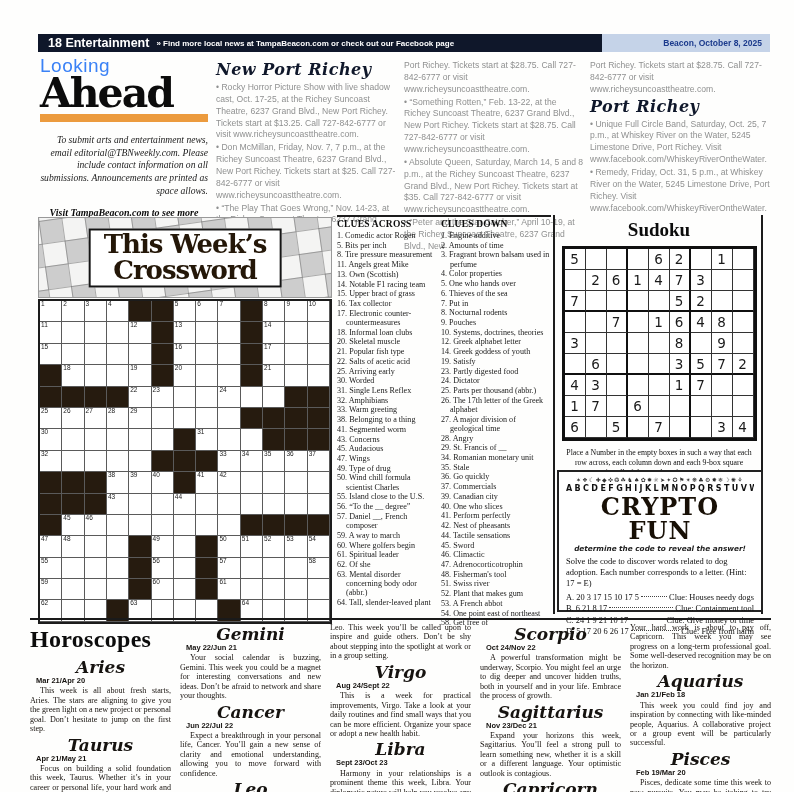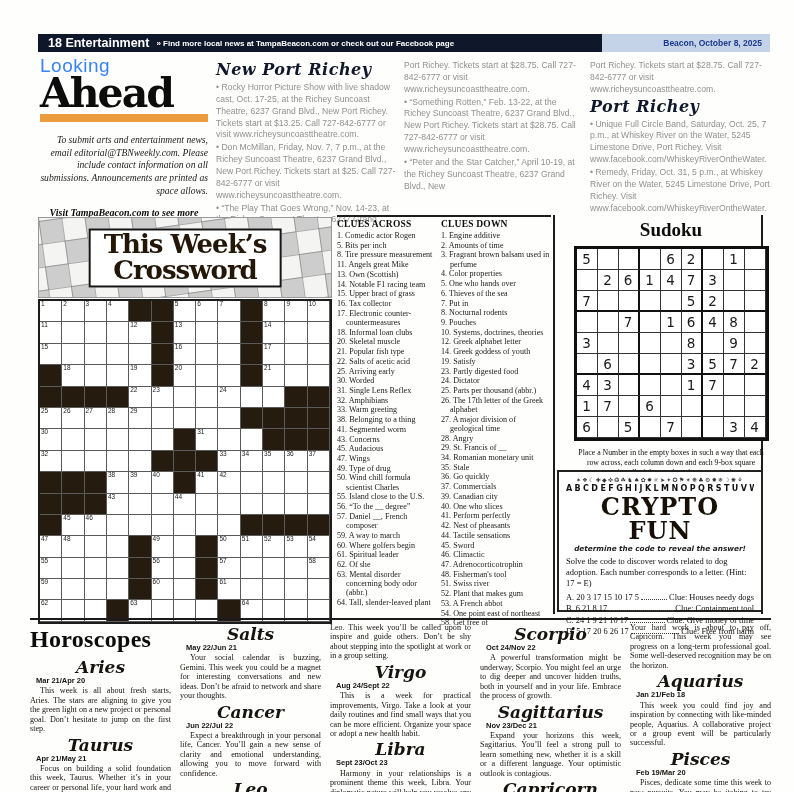--- a/index.html
+++ b/index.html
@@ -49,36 +49,36 @@
   #clues-across{left:337px;width:101px}
   #clues-down{left:441px;width:109px}
   .clues h4{margin:0 0 2px;font-family:"Liberation Serif",serif;font-size:9.5px;font-weight:bold;color:#0d0d0d;letter-spacing:.2px}
   .clue{font-family:"Liberation Serif",serif;font-size:8.1px;line-height:1.14;color:#1a1a1a;margin:0 0 .5px;padding-left:9px;text-indent:-9px}
   .clues-rule{position:absolute;left:337px;top:215px;width:214px;height:1.5px;background:#1c1c1c}
   .vrule{position:absolute;width:1.5px;background:#1c1c1c;top:215px;height:399px}
   #vrule1{left:553px}
   #vrule2{left:761px}
 
   
-  .sudoku{position:absolute;left:572px;top:219px;width:198px}
+  .sudoku{position:absolute;left:560px;top:219px;width:198px}
   .sudoku-title{font-family:"Liberation Serif",serif;font-weight:bold;font-size:19px;text-align:center;margin:0 0 5px;color:#0c0c0c}
   .sud-grid{display:grid;grid-template-columns:repeat(9,21px);grid-template-rows:repeat(9,21px);border:3px solid #101010;width:189px;margin:0 auto}
   .sud-cell{border-right:1px solid #333;border-bottom:1px solid #333;display:flex;align-items:center;justify-content:center;font-family:"DejaVu Sans",sans-serif;font-size:13.5px;color:#1a1a1a;background:#fff}
   .sud-cell.br{border-right:2.5px solid #101010}
   .sud-cell.bb{border-bottom:2.5px solid #101010}
   .sud-caption{margin:7px 4px 0;font-family:"Liberation Serif",serif;font-size:7.8px;text-align:center;line-height:1.28;color:#0f0f0f}
 
   
   .crypto{position:absolute;left:557px;top:470px;width:206px;height:142px;border:2px solid #222;padding:5px 7px;box-sizing:border-box;background:#fff}
   .crypto-symbols{font-size:6px;letter-spacing:1.3px;text-align:center;line-height:1.1;color:#333;font-family:"DejaVu Sans",sans-serif;white-space:nowrap;overflow:hidden}
   .crypto-alpha{font-size:8px;font-weight:bold;letter-spacing:2.4px;text-align:center;color:#111;font-family:"DejaVu Sans",sans-serif;white-space:nowrap;overflow:hidden}
   .crypto-title{font-family:"DejaVu Serif",serif;font-weight:800;font-size:24px;letter-spacing:1px;text-align:center;color:#181006;line-height:1;margin:2px 0 0}
   .crypto-tag{font-size:7.3px;font-weight:bold;font-style:italic;text-align:center;color:#222;margin:1px 0 3px;font-family:"DejaVu Sans",sans-serif}
   .crypto-intro{font-family:"Liberation Serif",serif;font-size:8.5px;line-height:1.3;color:#0f0f0f;margin:0 0 4px}
-  .crypto-line{display:flex;align-items:flex-end;font-family:"Liberation Serif",serif;font-size:8.4px;color:#0f0f0f;margin:2.5px 0;white-space:nowrap}
+  .crypto-line{display:flex;align-items:center;font-family:"Liberation Serif",serif;font-size:8.4px;color:#0f0f0f;margin:2.5px 0;white-space:nowrap}
   .crypto-leader{flex:1;border-bottom:1.5px dotted #444;margin:0 2px 2px;min-width:6px}
 
   
   .horo-rule{position:absolute;left:30px;top:618px;width:741px;height:2px;background:#1a1a1a}
   .horo{position:absolute;left:30px;top:623px;width:741px;display:flex;gap:9px}
   .horo-col{flex:1;min-width:0}
   .horo-title{font-family:"Liberation Serif",serif;font-weight:bold;font-size:24px;color:#0c0c0c;margin:3px 0 6px;letter-spacing:.3px}
   .sign-name{font-family:"DejaVu Serif",serif;font-style:italic;font-weight:bold;font-size:17px;color:#161310;text-align:center;margin:3px 0 0;line-height:1}
   .sign-dates{font-family:Liberation Sans, sans-serif;font-weight:bold;font-size:7.5px;color:#161310;margin:1px 0 1px 6px;line-height:1.1}
   .sign-body{font-family:"Liberation Serif",serif;font-size:8.1px;line-height:1.17;color:#17120e;text-align:justify;margin:0 0 2px;text-indent:10px}
@@ -108,20 +108,21 @@
   <div id="ev1-items">
       <p class="ev-item">• Rocky Horror Picture Show with live shadow cast, Oct. 17-25, at the Richey Suncoast Theatre, 6237 Grand Blvd., New Port Richey. Tickets start at $13.25. Call 727-842-6777 or visit www.richeysuncoasttheatre.com.</p>
       <p class="ev-item">• Don McMillan, Friday, Nov. 7, 7 p.m., at the Richey Suncoast Theatre, 6237 Grand Blvd., New Port Richey. Tickets start at $25. Call 727-842-6777 or visit www.richeysuncoasttheatre.com.</p>
       <p class="ev-item">• “The Play That Goes Wrong,” Nov. 14-23, at the Richey Suncoast Theatre, 6237 Grand Blvd., New</p>
     </div>
 </div>
 <div class="ev-col" id="ev2">
   <p class="ev-item">Port Richey. Tickets start at $28.75. Call 727-842-6777 or visit www.richeysuncoasttheatre.com.</p>
   <div id="ev2-items">
       <p class="ev-item">• “Something Rotten,” Feb. 13-22, at the Richey Suncoast Theatre, 6237 Grand Blvd., New Port Richey. Tickets start at $28.75. Call 727-842-6777 or visit www.richeysuncoasttheatre.com.</p>
+      <p class="ev-item">• Absolute Queen, Saturday, March 14, 5 and 8 p.m., at the Richey Suncoast Theatre, 6237 Grand Blvd., New Port Richey. Tickets start at $35. Call 727-842-6777 or visit www.richeysuncoasttheatre.com.</p>
       <p class="ev-item">• “Peter and the Star Catcher,” April 10-19, at the Richey Suncoast Theatre, 6237 Grand Blvd., New</p>
     </div>
 </div>
 <div class="ev-col" id="ev3">
   <p class="ev-item">Port Richey. Tickets start at $28.75. Call 727-842-6777 or visit www.richeysuncoasttheatre.com.</p>
   <h2 class="ev-heading">Port Richey</h2>
   <div id="ev3-items">
       <p class="ev-item">• Unique Full Circle Band, Saturday, Oct. 25, 7 p.m., at Whiskey River on the Water, 5245 Limestone Drive, Port Richey. Visit www.facebook.com/WhiskeyRiverOntheWater.</p>
       <p class="ev-item">• Remedy, Friday, Oct. 31, 5 p.m., at Whiskey River on the Water, 5245 Limestone Drive, Port Richey. Visit www.facebook.com/WhiskeyRiverOntheWater.</p>
     </div>
@@ -673,21 +674,21 @@
   <div class="horo-col" id="horo-col-0">
     <h2 class="horo-title">Horoscopes</h2>
   <h3 class="sign-name">Aries</h3>
       <div class="sign-dates">Mar 21/Apr 20</div>
       <p class="sign-body">This week is all about fresh starts, Aries. The stars are aligning to give you the green light on a new project or personal goal. Don’t hesitate to jump on the first step.</p>
       <h3 class="sign-name">Taurus</h3>
       <div class="sign-dates">Apr 21/May 21</div>
       <p class="sign-body">Focus on building a solid foundation this week, Taurus. Whether it’s in your career or personal life, your hard work and persistence will pay off in a big way.</p>
     </div>
   <div class="horo-col" id="horo-col-1">
-      <h3 class="sign-name">Salts</h3>
+      <h3 class="sign-name">Gemini</h3>
       <div class="sign-dates">May 22/Jun 21</div>
       <p class="sign-body">Your social calendar is buzzing, Gemini. This week you could be a magnet for interesting conversations and new ideas. Don’t be afraid to network and share your thoughts.</p>
       <h3 class="sign-name">Cancer</h3>
       <div class="sign-dates">Jun 22/Jul 22</div>
       <p class="sign-body">Expect a breakthrough in your personal life, Cancer. You’ll gain a new sense of clarity and emotional understanding, allowing you to move forward with confidence.</p>
       <h3 class="sign-name">Leo</h3>
     </div>
   <div class="horo-col" id="horo-col-2">
       <p class="sign-body cont">Leo. This week you’ll be called upon to inspire and guide others. Don’t be shy about stepping into the spotlight at work or in a group setting.</p>
       <h3 class="sign-name">Virgo</h3>

